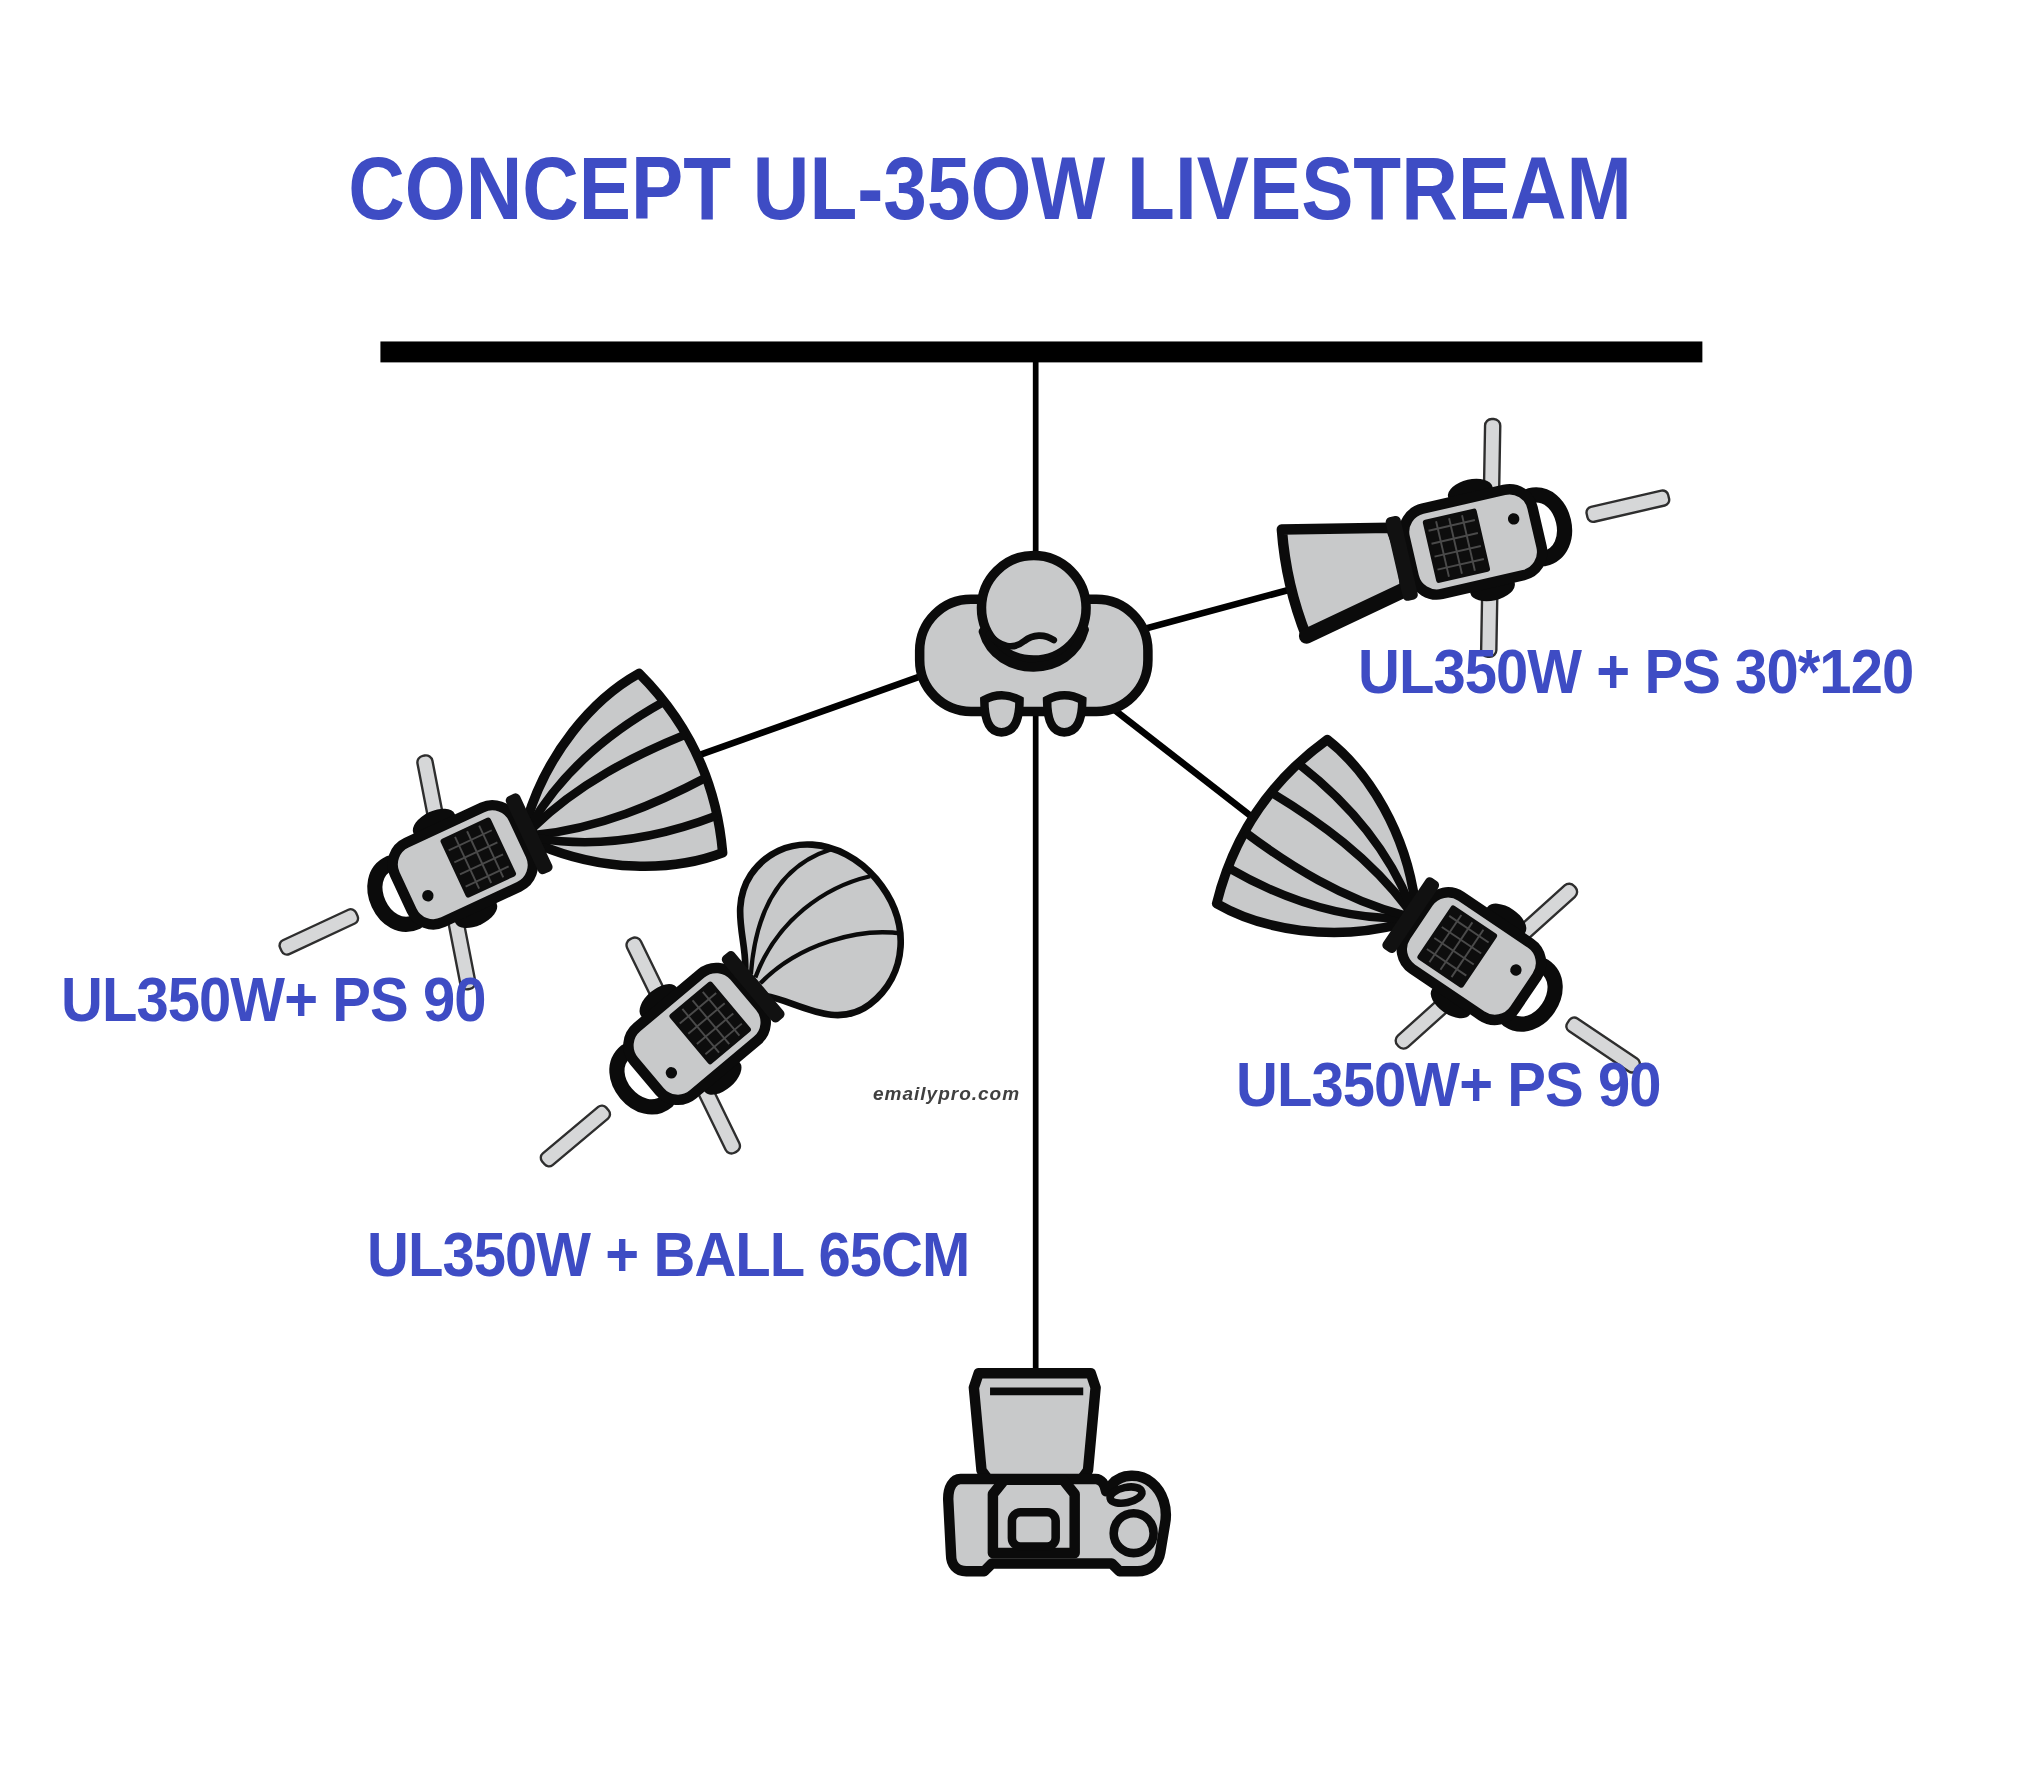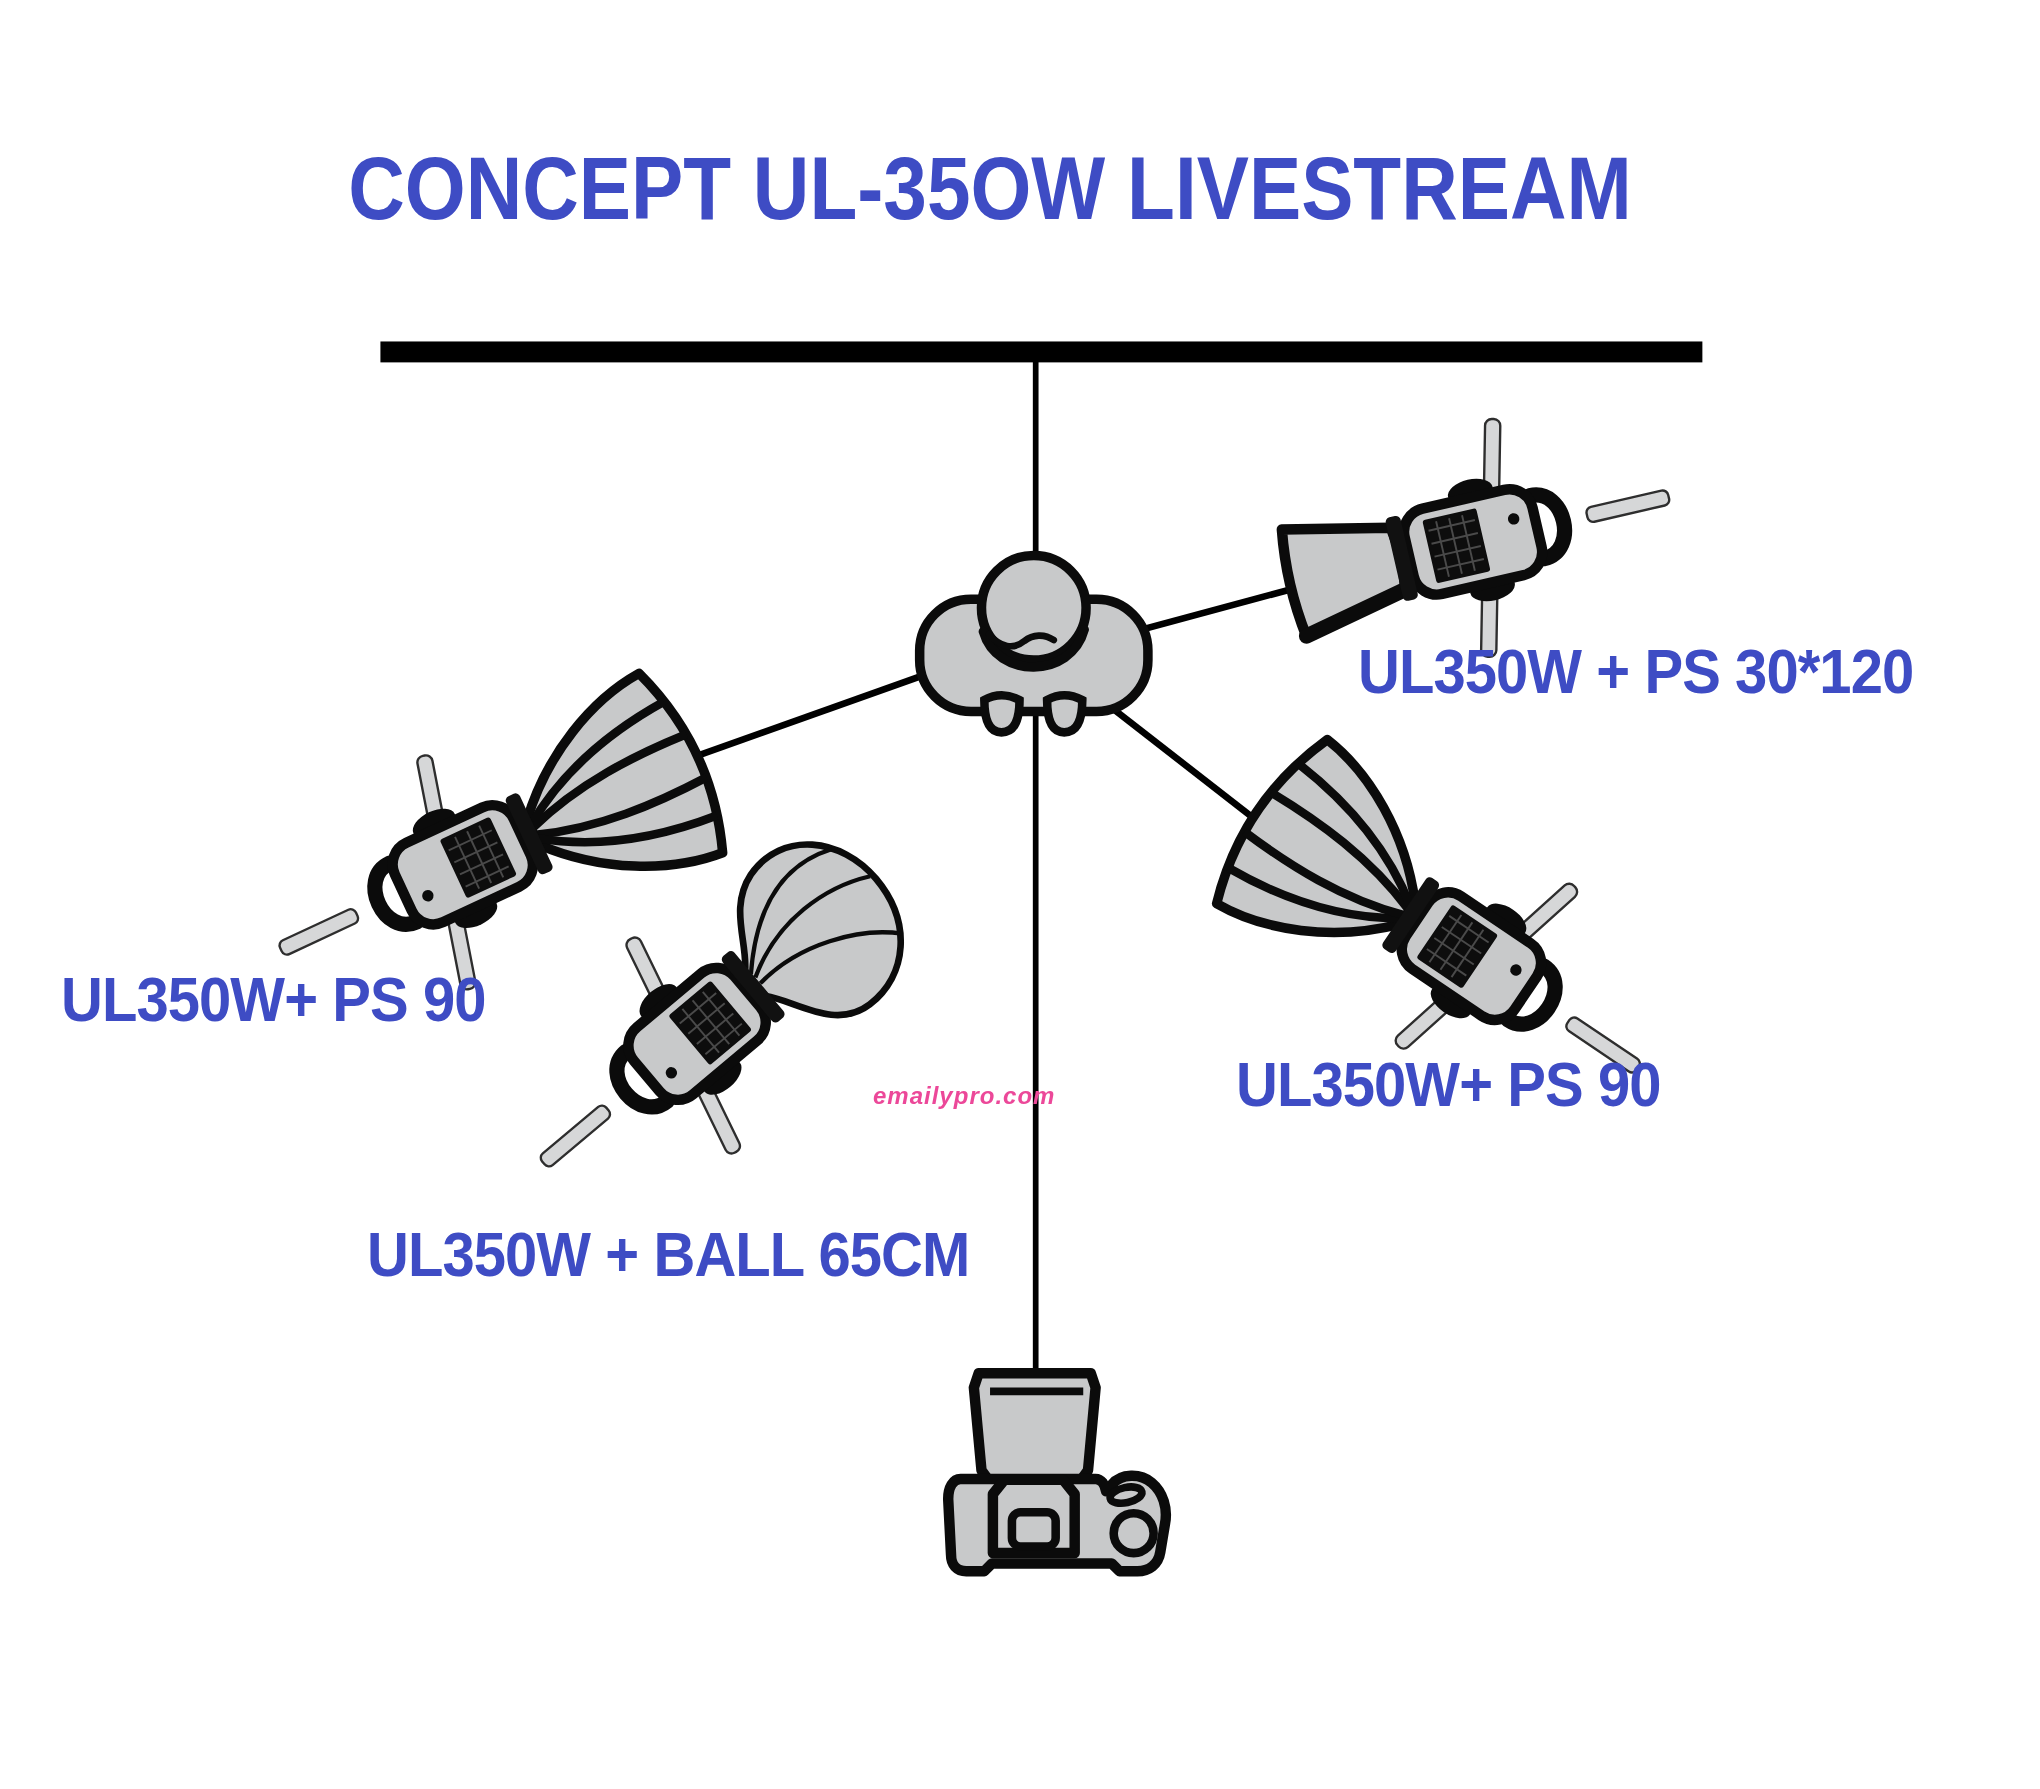--- a/index.html
+++ b/index.html
@@ -29,22 +29,22 @@
     color:#3E4CC4;
     letter-spacing:-1px;
     white-space:nowrap;
     transform:scaleX(0.92);
     transform-origin:left top;
     line-height:1;
   }
   .watermark{
     position:absolute;
     left:873px;top:1084px;
-    font-size:24px;font-weight:700;font-style:italic;
-    color:#ec4899;
+    font-size:19px;font-weight:700;font-style:italic;
+    color:#404040;
     letter-spacing:1px;
     line-height:1;
   }
 </style>
 </head>
 <body>
 
 <div id="canvas">
 
   <svg width="2040" height="1789" viewBox="0 0 2145 1881">

